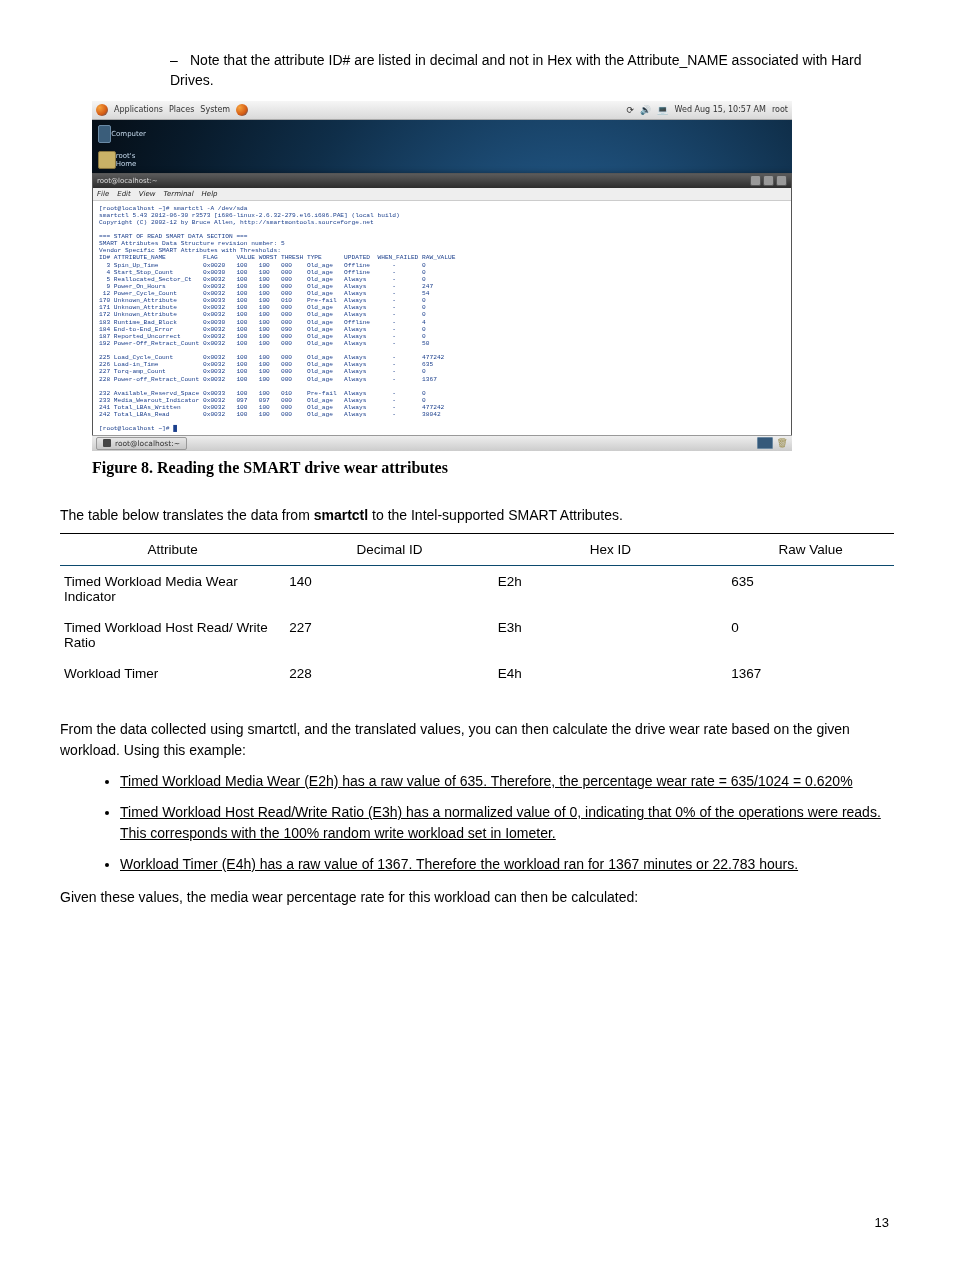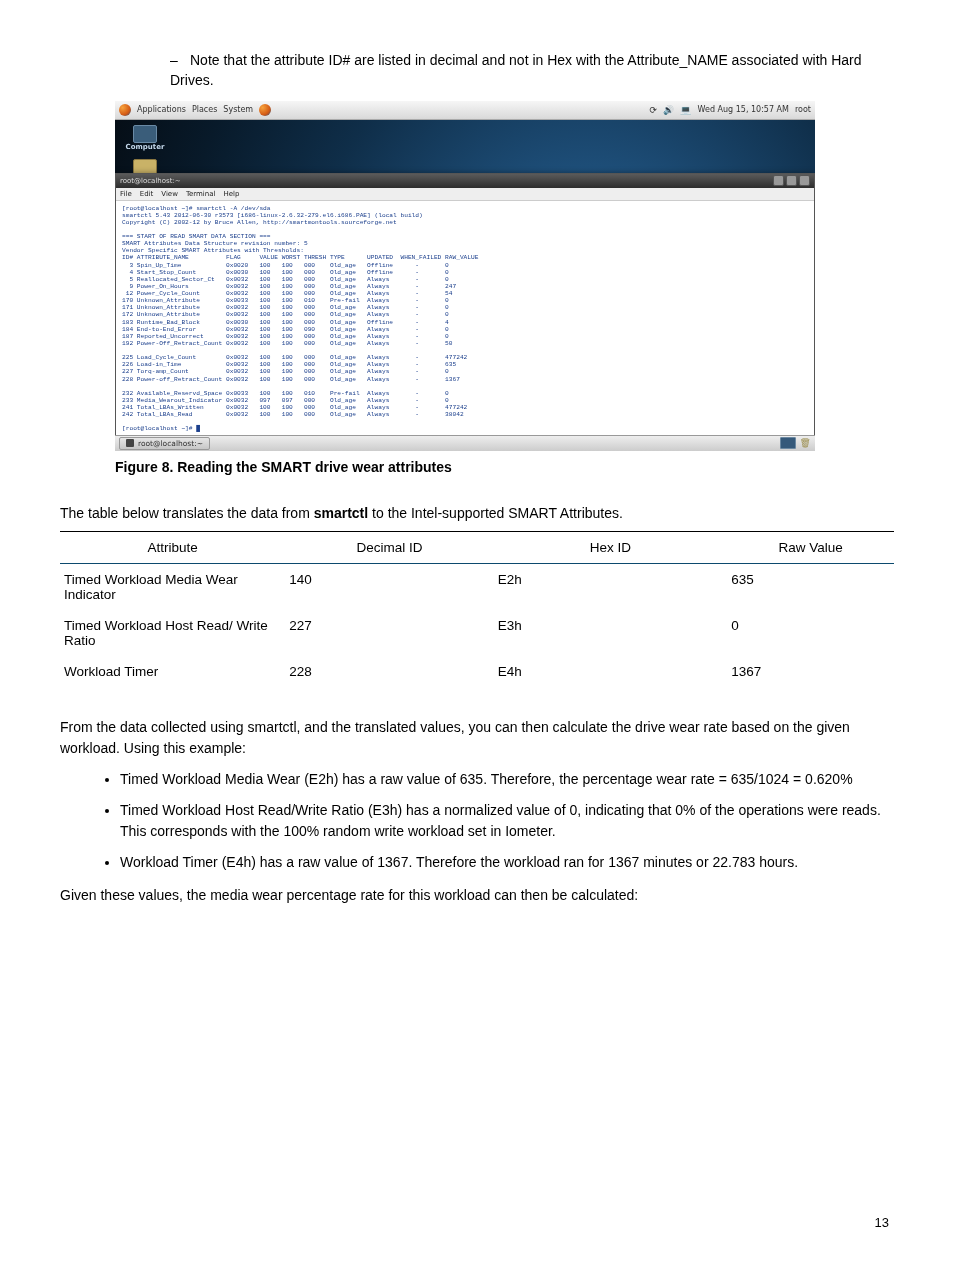--- a/index.html
+++ b/index.html
@@ -18,21 +18,21 @@
   .note-line {
     margin-left: 110px;
     margin-bottom: 10px;
     line-height: 1.45;
   }
   .note-line .dash {
     display: inline-block;
     width: 20px;
   }
   .screenshot-wrap {
-    margin-left: 55px;
+    margin-left: 32px;
     width: 769px;
   }
   
   .desk {
     width: 700px;
     height: 350px;
     background: radial-gradient(circle at 68% 55%, #2a6da6 0%, #1d4d77 25%, #0f2e49 55%, #081a2a 80%, #050d15 100%);
     position: relative;
     overflow: hidden;
     font-family: "DejaVu Sans", Arial, sans-serif;
@@ -53,21 +53,21 @@
   .topbar .menu { cursor: default; }
   .ff-icon {
     width: 12px; height: 12px; border-radius: 50%;
     background: radial-gradient(circle at 30% 30%, #f7a23c, #d35a14 60%, #1b4f8a 100%);
     display:inline-block;
   }
   .tray-icon { font-size:9px; }
   .desk .desktop-icons {
     position: absolute; top: 24px; left: 6px; color: #c5d9ec; font-size: 7px;
   }
-  .di { display:flex; flex-direction:column; align-items:center; margin-bottom:8px; width:48px;font-weight:bold;}
+  .di { display:flex; flex-direction:row; align-items:center; margin-bottom:8px; width:48px;}
   .di .mon { width:22px; height:16px; background:#3a5d7a; border:1px solid #6a8aa5; border-radius:2px; }
   .di .fold { width:22px; height:16px; background:#c9b267; border:1px solid #8a7740; border-radius:2px; }
   .term-window {
     position: absolute;
     top: 72px; left: 0; right: 0;
     background: #fff;
     border: 1px solid #555;
     box-shadow: 0 0 6px rgba(0,0,0,0.4);
   }
   .term-title {
@@ -75,21 +75,21 @@
     background: linear-gradient(#5a5a5a,#2d2d2d);
     color: #ddd;
     font-size: 7px;
     display:flex; align-items:center; justify-content:space-between;
     padding: 0 4px;
   }
   .term-title .wbtns { display:flex; gap:2px;}
   .term-title .wbtn { width:9px;height:9px;border-radius:2px;background:#999;border:1px solid #555;}
   .term-menu {
     height: 12px; background:#eee; font-size:7px; color:#222;
-    display:flex; gap:8px; padding:0 4px; align-items:center; border-bottom:1px solid #ccc;
+    display:flex; gap:8px; padding:0 4px; align-items:center; border-bottom:1px solid #ccc;font-style:italic;
   }
   .term-body {
     background:#fff;
     color:#1b3f8c;
     font-family: "Courier New", monospace;
     font-size: 6.2px;
     line-height: 1.15;
     padding: 4px 6px 18px 6px;
     white-space: pre;
     overflow: hidden;
@@ -107,22 +107,23 @@
     display:flex; align-items:center; gap:4px;
     background: linear-gradient(#e6e6e6,#c7c7c7);
     border:1px solid #999; border-radius:2px;
     padding:0 6px; height:11px;
   }
   .bottombar .t-icon { width:8px;height:8px;background:#444;border-radius:1px;}
   .bottombar .ws { display:flex; gap:4px; align-items:center;}
   .bottombar .wsbox { width:14px;height:10px;border:1px solid #6b88a1;background:#35597a; border-radius:1px;}
   .bottombar .trash { font-size:9px; color:#9a8c4a;}
   .fig-caption {
-    font-size: 14px;
+    font-size: 16px;
     margin: 8px 0 28px 0;
+    font-family: Liberation Serif, serif;
   }
   .fig-caption .b { font-weight: bold; }
   .body-text { line-height:1.45; margin-bottom: 8px;}
   .body-text .b { font-weight: bold; }
   .tbl-caption { font-weight:bold; font-size:13px; margin: 4px 0 8px 0;}
   table.smart {
     width: 100%;
     border-collapse: collapse;
     font-size: 13.5px;
     margin-bottom: 30px;
@@ -136,21 +137,21 @@
   }
   table.smart td {
     padding: 8px 4px;
     vertical-align: top;
   }
   h2.sect {
     font-size: 20px;
     margin: 30px 0 14px 0;
   }
   .para { line-height: 1.5; margin-bottom: 10px;}
-  ul.bullets { margin: 8px 0 12px 0; padding-left: 60px;}
+  ul.bullets { margin: 8px 0 12px 0; padding-left: 60px; text-decoration: underline;}
   ul.bullets li { margin-bottom: 10px; line-height: 1.5;}
   .page-num {
     position: absolute;
     bottom: 0;
     right: 5px;
     font-size: 13px;
   }
 </style>
 </head>
 <body>

